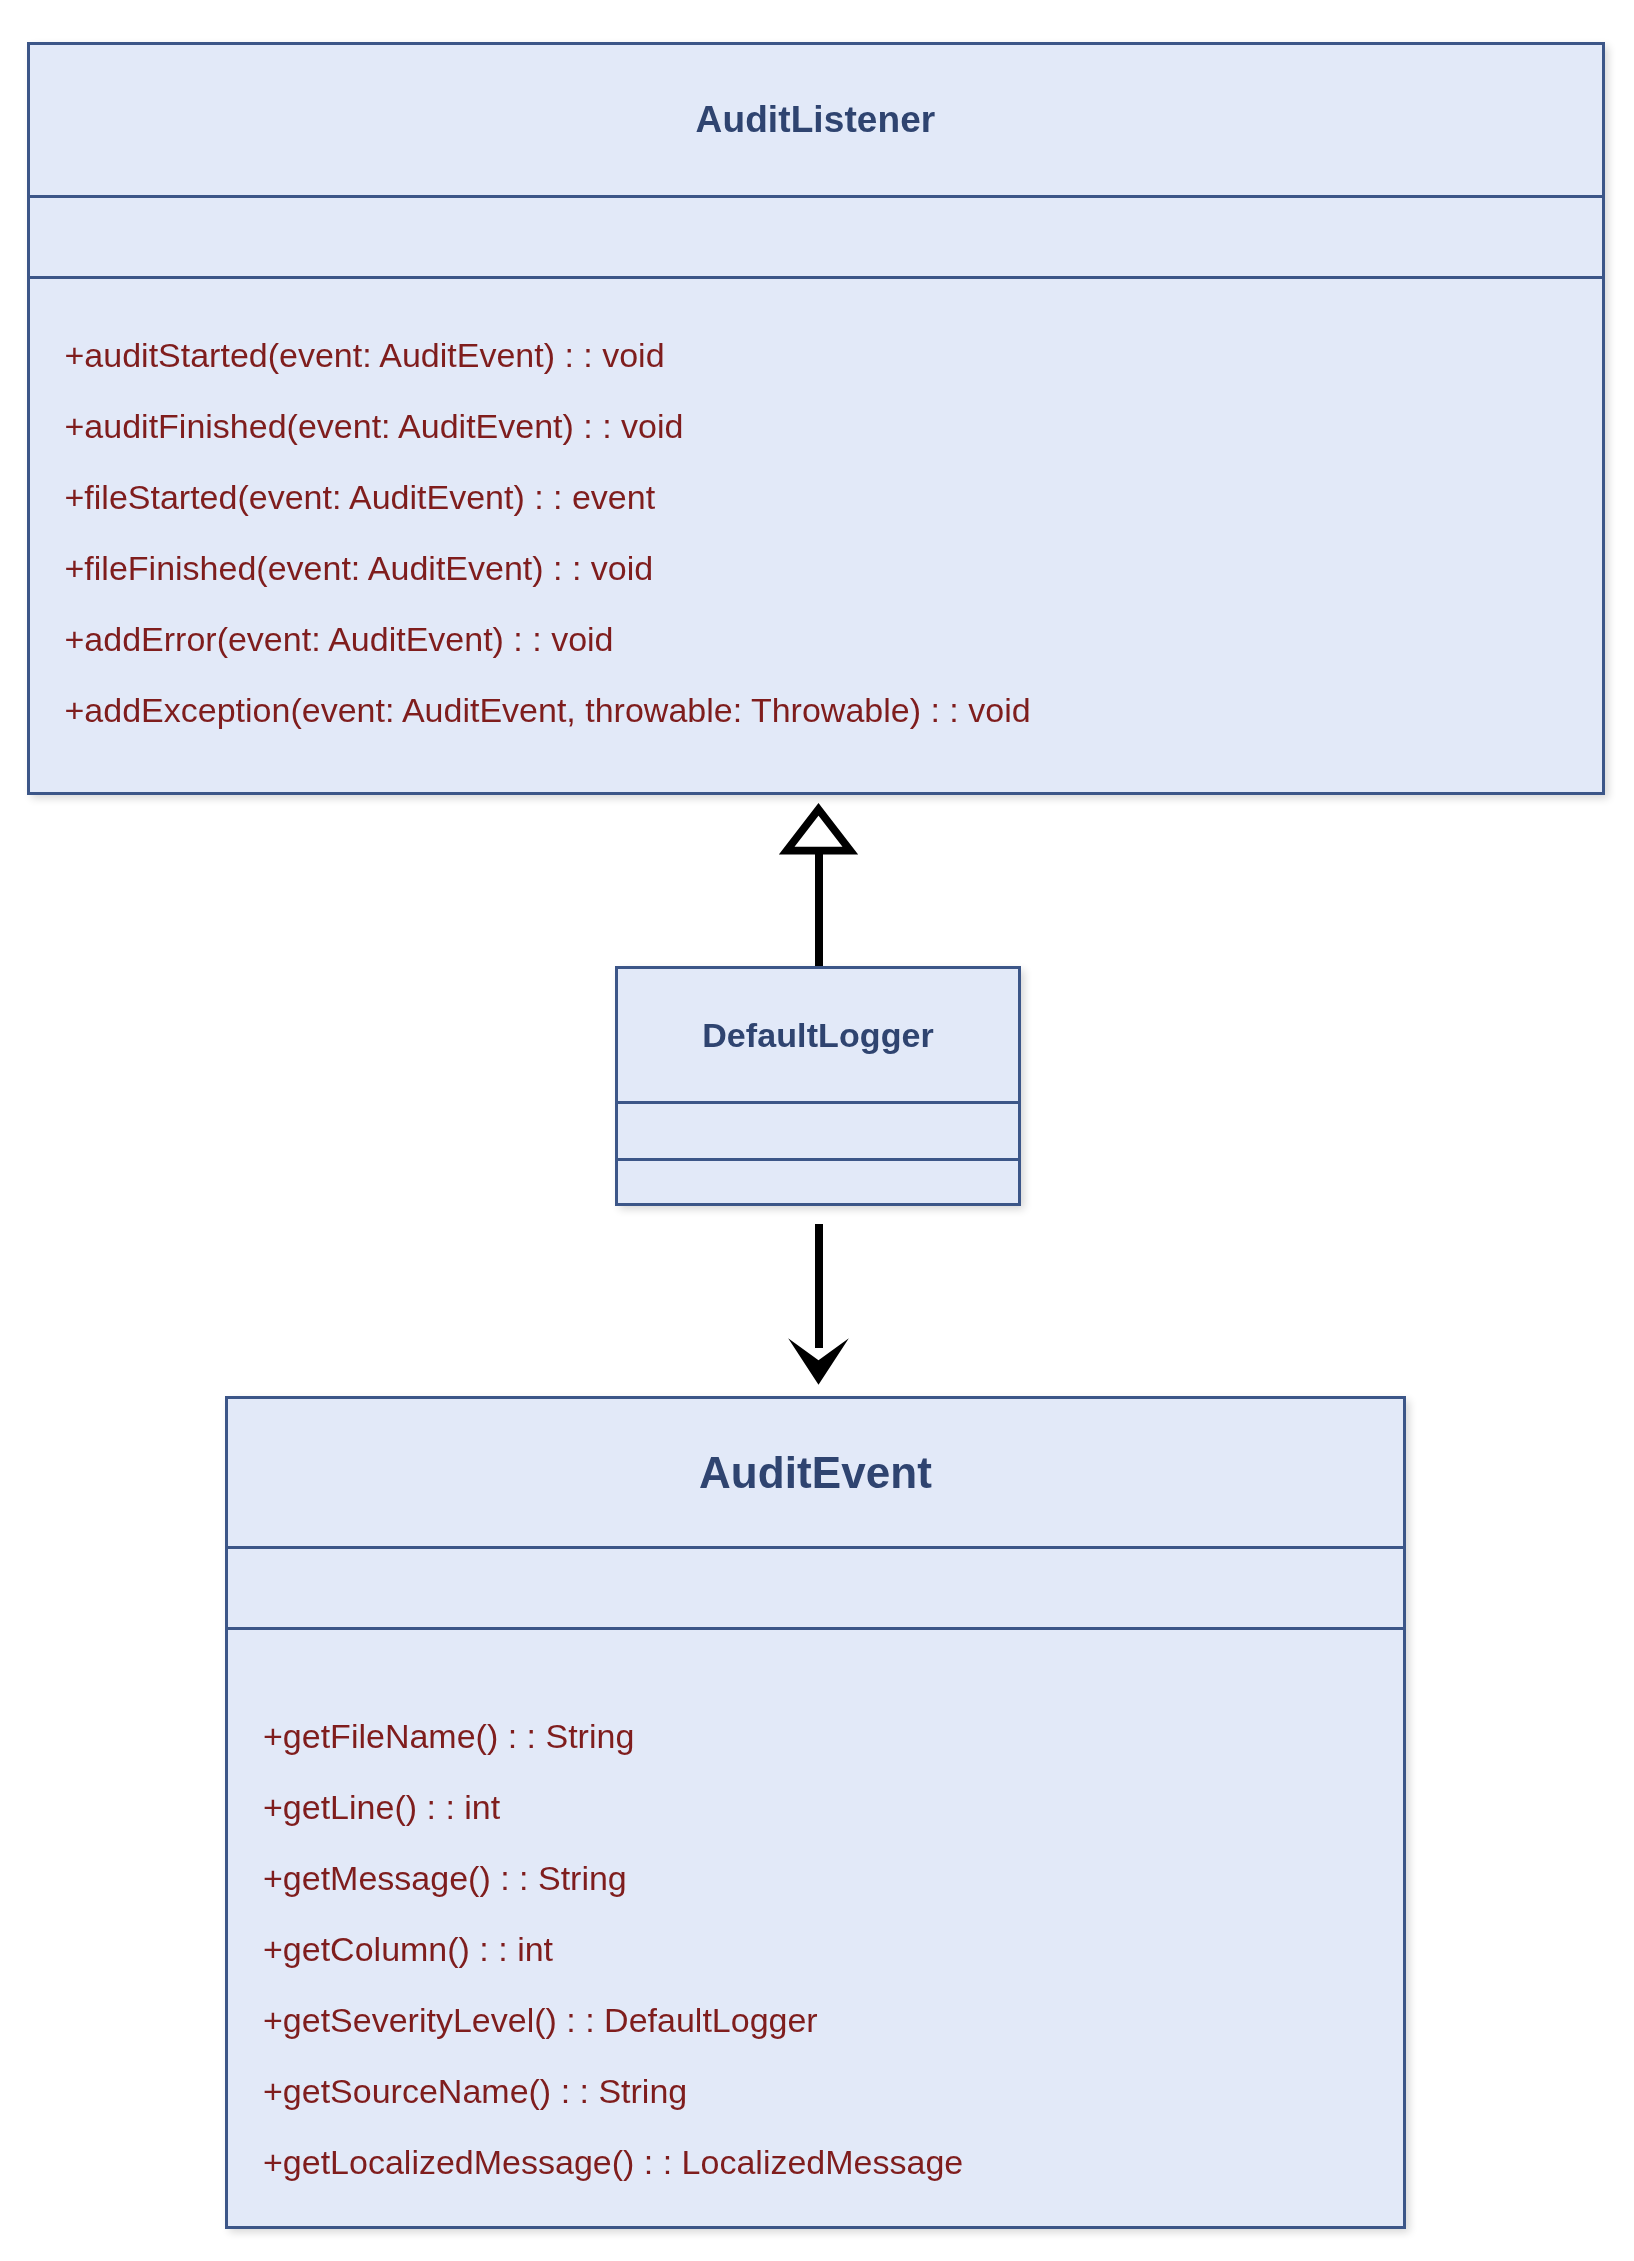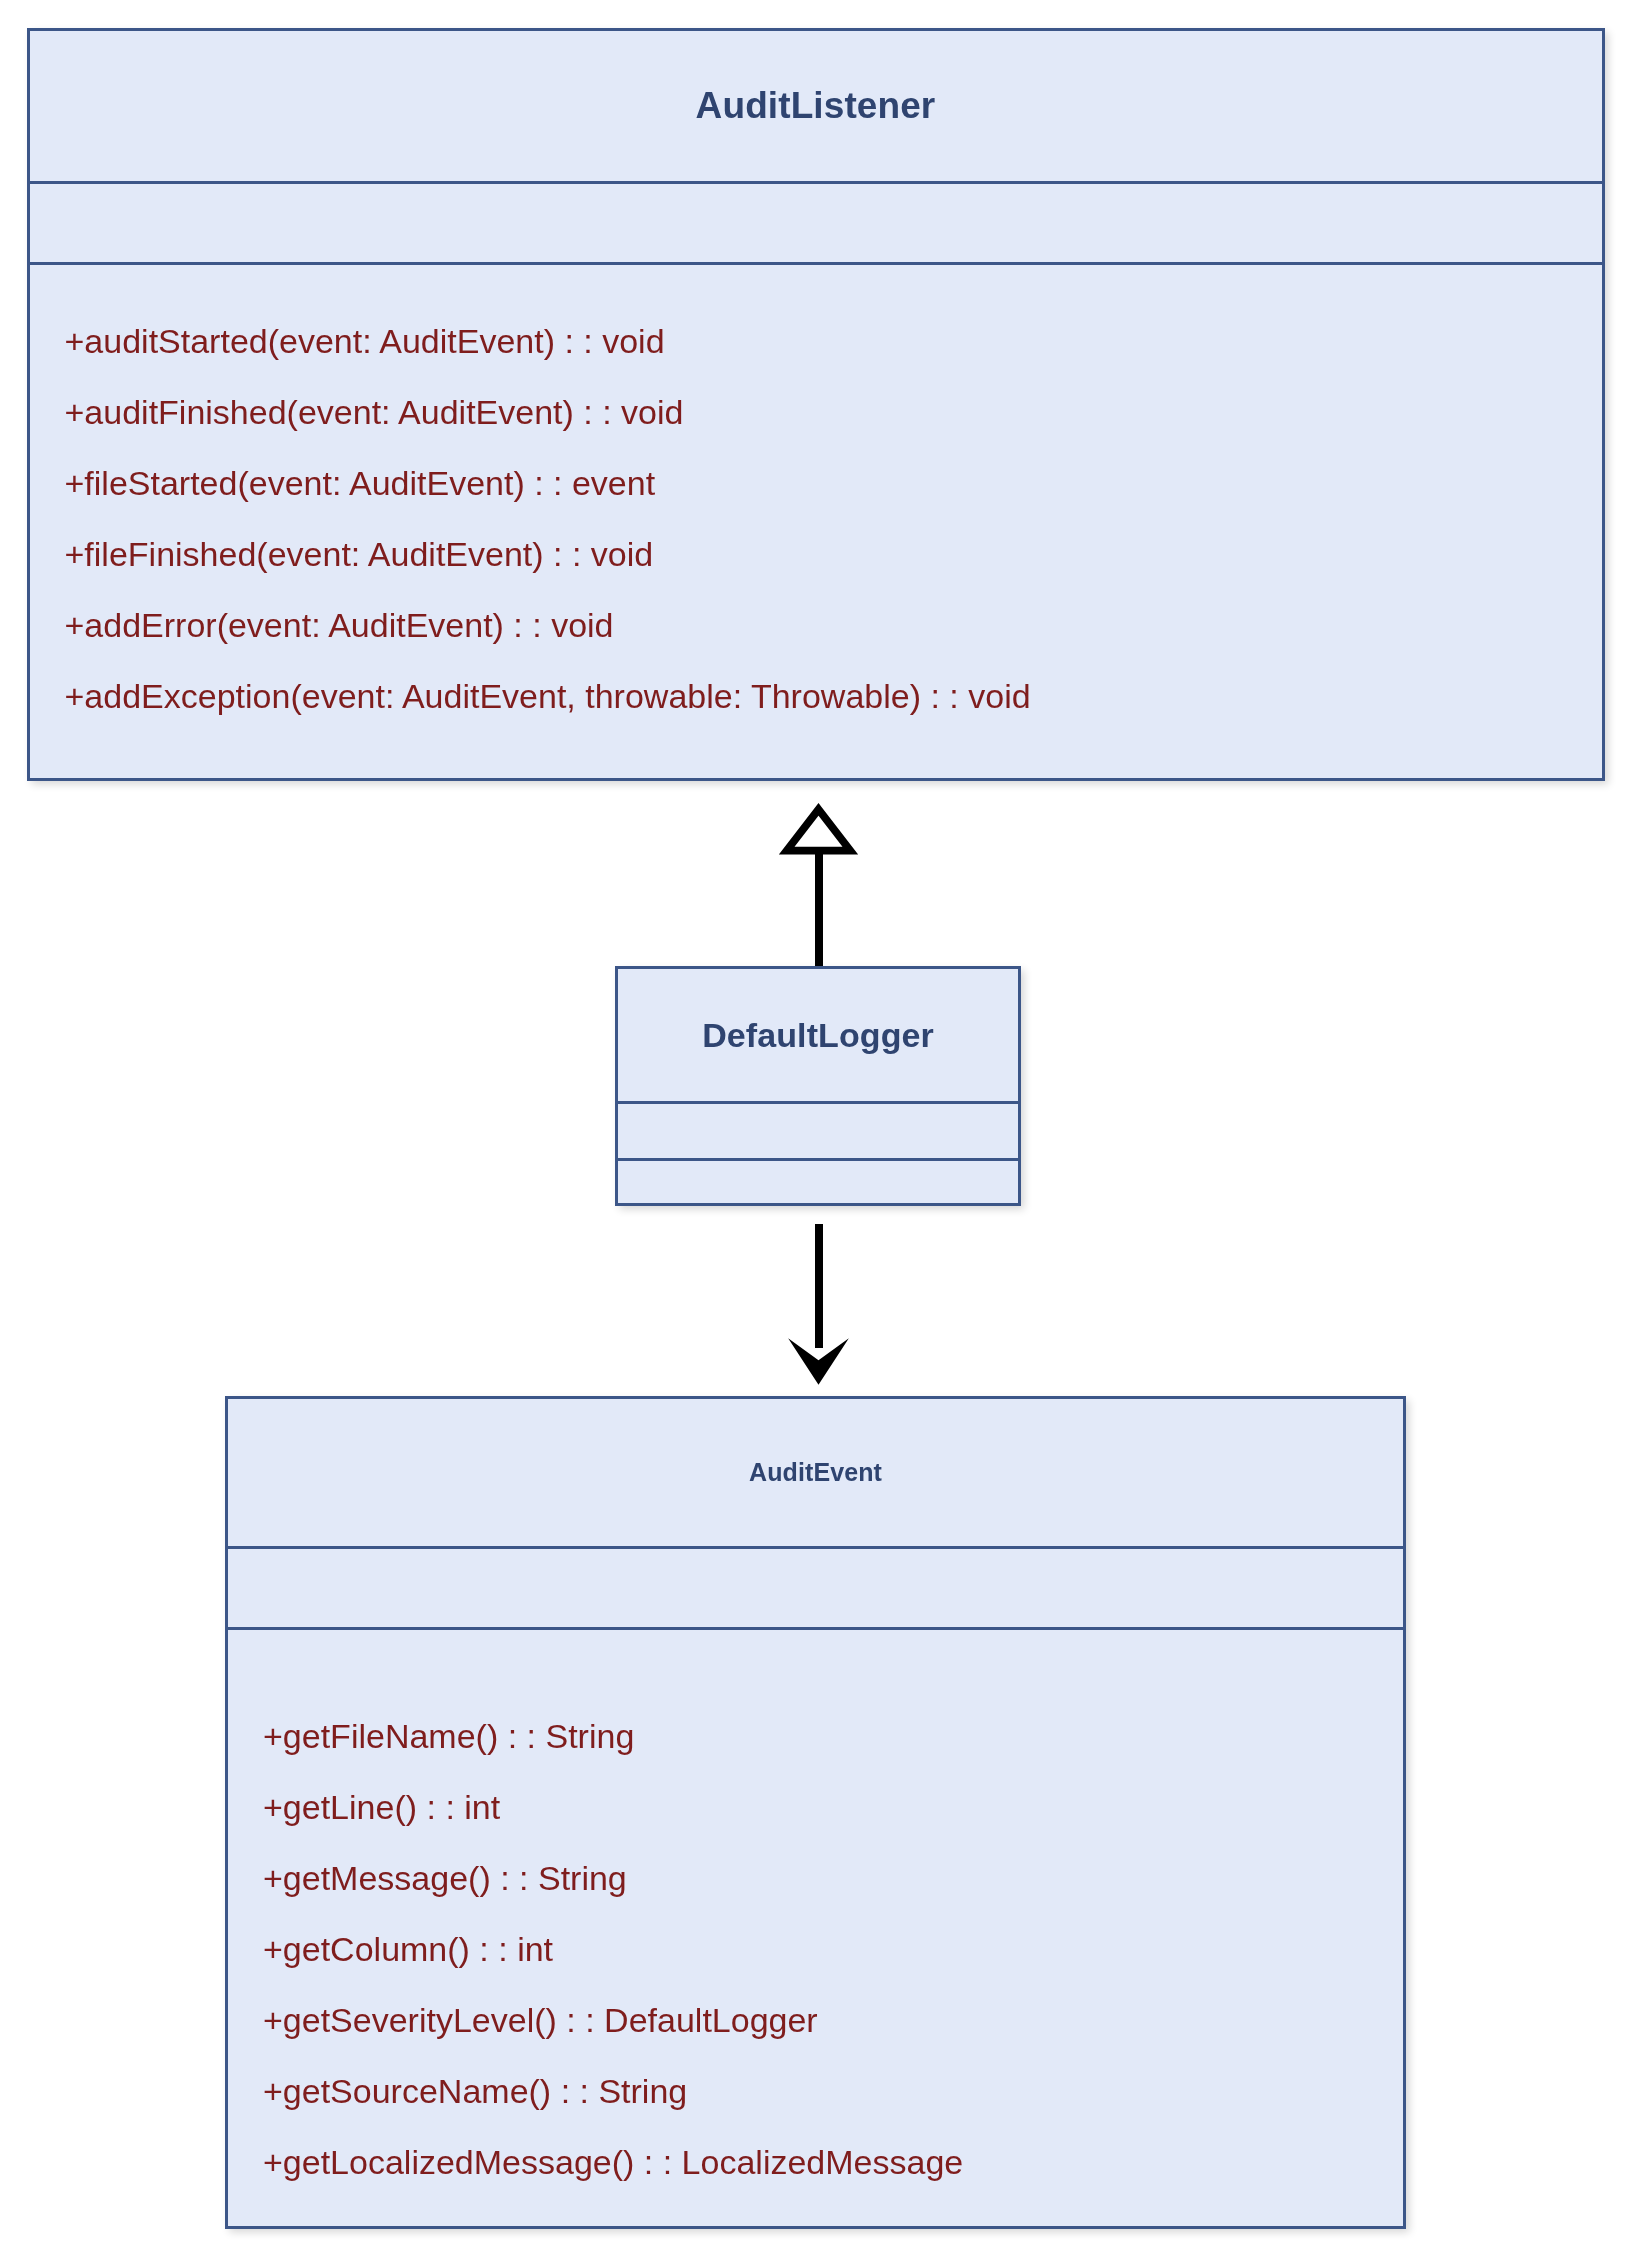--- a/index.html
+++ b/index.html
@@ -56,21 +56,21 @@
     justify-content: flex-start;
   }
   .uml-op {
     color: #7f1d1d;
     white-space: nowrap;
     font-weight: 400;
   }
 
   
   #class-auditlistener {
-    left: 26.5px;  top: 28px;
+    left: 26.5px;  top: 42px;
     width: 1578px; height: 753px;
   }
   #class-auditlistener .uml-title-compartment { height: 153px; }
   #class-auditlistener .uml-title { font-size: 37px; }
   #class-auditlistener .uml-attr-compartment { height: 81px; }
   #class-auditlistener .uml-ops-compartment { padding: 41px 0 0 35px; }
   #class-auditlistener .uml-op { font-size: 34px; line-height: 71px; }
 
   #class-defaultlogger {
     left: 615px; top: 966px;
@@ -79,21 +79,21 @@
   #class-defaultlogger .uml-title-compartment { height: 135px; }
   #class-defaultlogger .uml-title { font-size: 34px; }
   #class-defaultlogger .uml-attr-compartment { height: 57px; }
   #class-defaultlogger .uml-ops-compartment { padding: 0; }
 
   #class-auditevent {
     left: 225px; top: 1396px;
     width: 1181px; height: 833px;
   }
   #class-auditevent .uml-title-compartment { height: 150px; }
-  #class-auditevent .uml-title { font-size: 25px; }
+  #class-auditevent .uml-title { font-size: 44px; }
   #class-auditevent .uml-attr-compartment { height: 81px; }
   #class-auditevent .uml-ops-compartment { padding: 42px 0 0 35px; justify-content: center; }
   #class-auditevent .uml-op { font-size: 34px; line-height: 71px; }
 
   
   .connector {
     position: absolute;
   }
   .connector-line {
     position: absolute;

